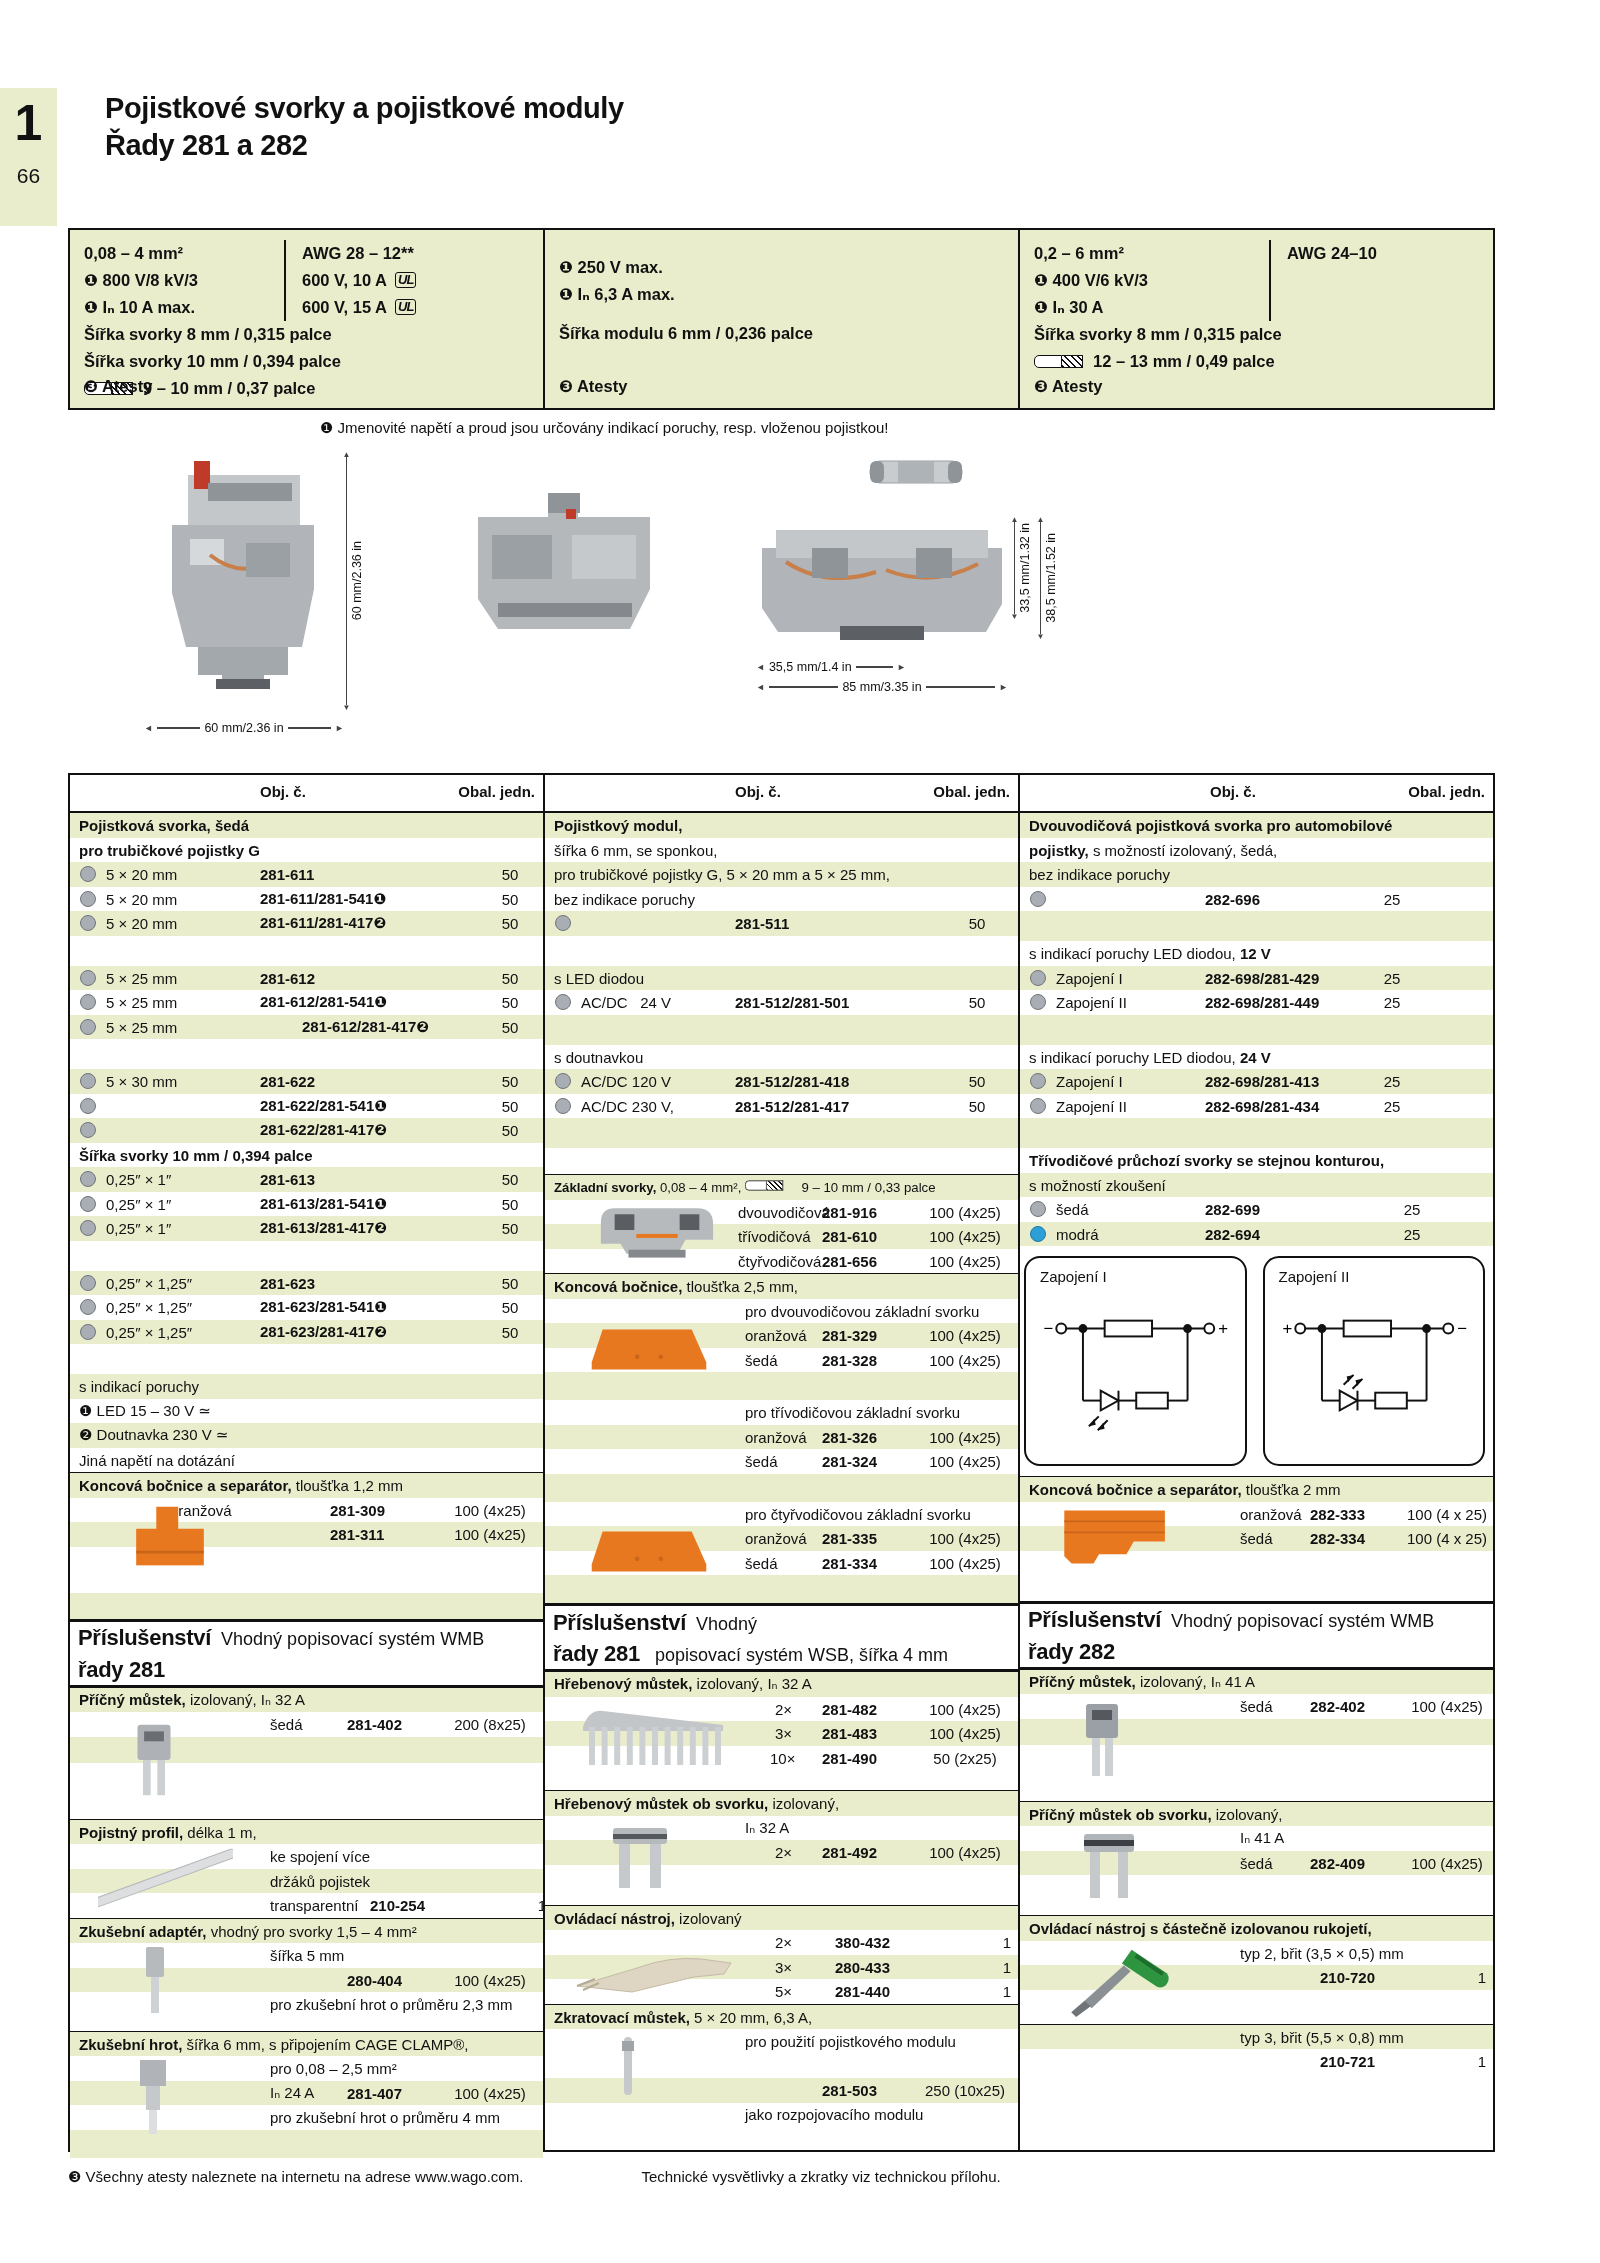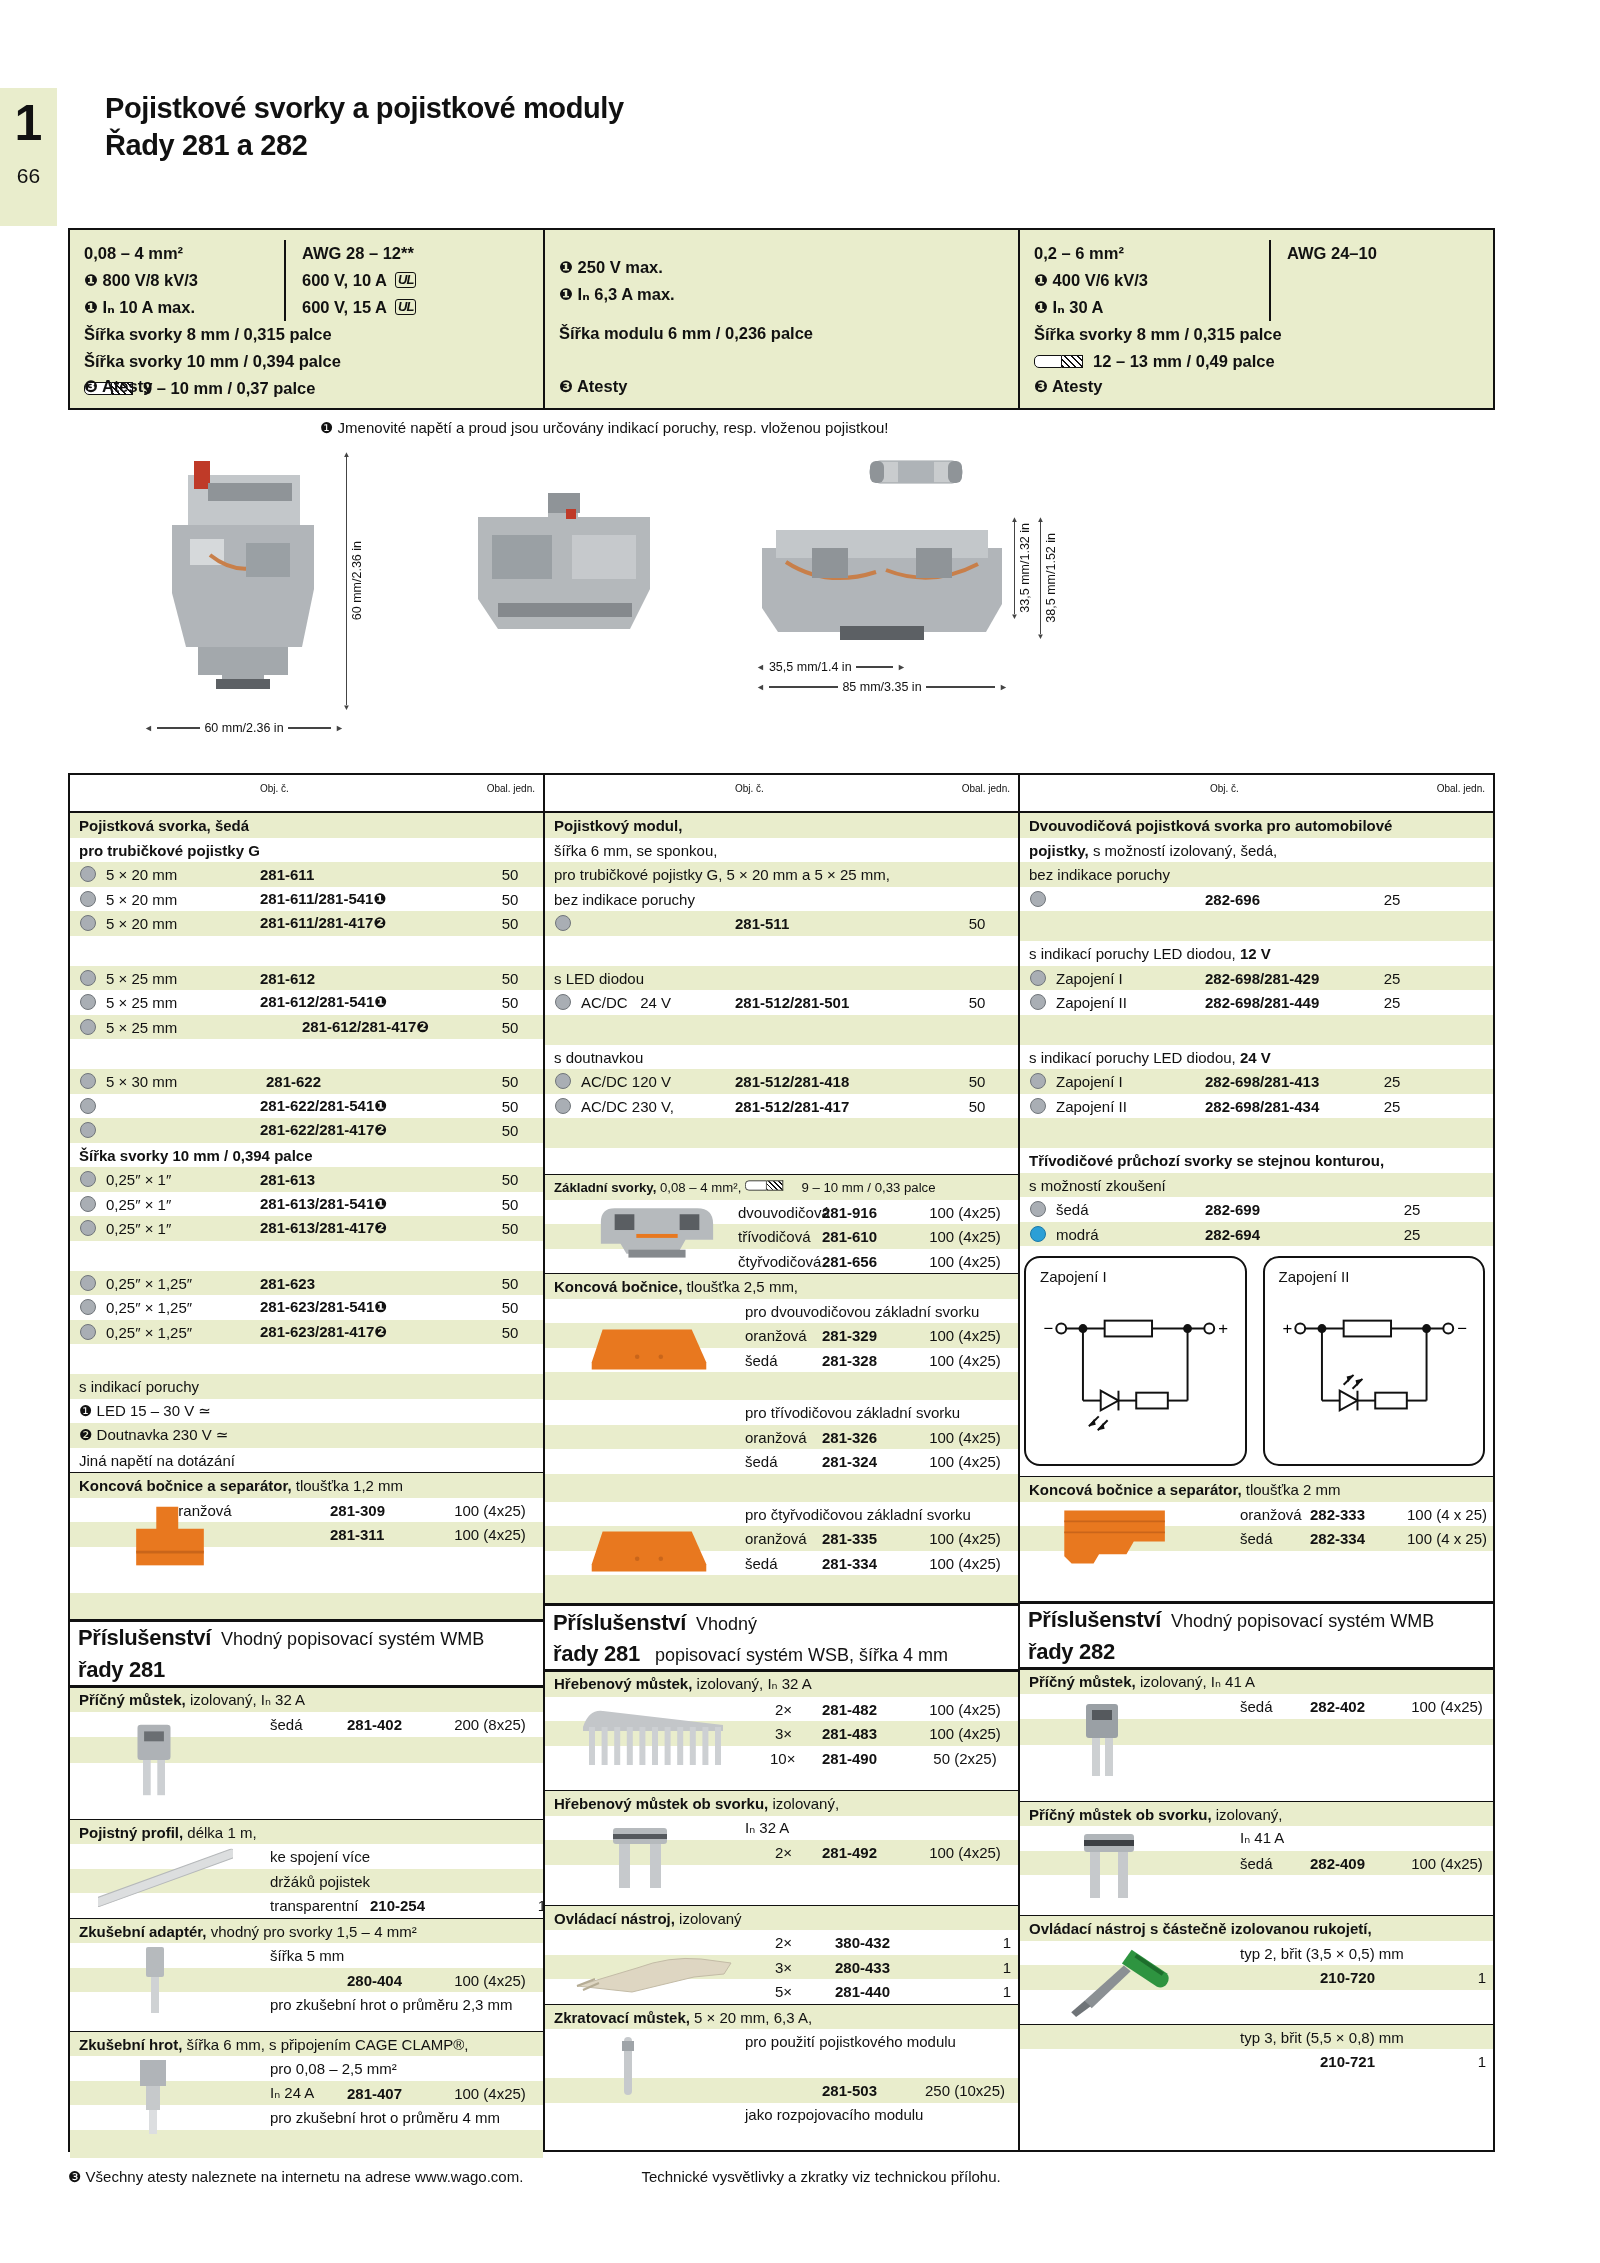--- a/index.html
+++ b/index.html
@@ -45,21 +45,21 @@
   .vline:before,.vline:after{position:absolute;left:-4.6px;font-size:8px;color:#444}
   .vline:before{content:"▲";top:-7px}
   .vline:after{content:"▼";bottom:-7px}
   .vtext{writing-mode:vertical-rl;transform:rotate(180deg);font-size:12.5px;white-space:nowrap}
   .hdim{position:absolute;display:flex;align-items:center;font-size:12.5px;gap:4px;white-space:nowrap}
   .hdim .hline{flex:1;height:1.3px;background:#444;min-width:12px}
   .hdim .arr{font-size:9px;color:#444}
   
   #table{border:2px solid #111}
   #thead{display:flex;height:36px;border-bottom:2px solid #111}
-  .tch{flex:1;position:relative;font-weight:400;font-size:10px}
+  .tch{flex:1;position:relative;font-weight:700;font-size:15px}
   .tch+.tch{border-left:2px solid #111}
   .tch .obj{position:absolute;left:190px;top:8px}
   .tch .obal{position:absolute;right:8px;top:8px}
   #tcols{display:flex;height:1337px;align-items:stretch}
   .tcol{flex:1;display:flex;flex-direction:column;min-width:0}
   .tcol+.tcol{border-left:2px solid #111}
   .tsec{position:relative}
   .tsec+.tsec{border-top:1.6px solid #111}
   .tsec.thick{border-top:3px solid #111}
   .tsec.fill{flex:1 0 auto}
@@ -300,21 +300,21 @@
               <div class="trow bg-g">
                 <span class="sw"></span>
                 <span class="desc wsw"><span>5 × 25 mm</span></span>
                 <span class="part" style="left: 190px; margin-left: 42px;">281-612/281-417❷</span>
                 <span class="qty" style="left: 398px;">50</span>
               </div>
               <div class="trow bg-w" style="height: 30px;"></div>
               <div class="trow bg-g">
                 <span class="sw"></span>
                 <span class="desc wsw"><span>5 × 30 mm</span></span>
-                <span class="part" style="left: 196px; text-align: right;">281-622</span>
+                <span class="part" style="left: 190px; text-align: right;">281-622</span>
                 <span class="qty" style="left: 398px;">50</span>
               </div>
               <div class="trow bg-w">
                 <span class="sw"></span>
                 <span class="part" style="left: 190px;">281-622/281-541❶</span>
                 <span class="qty" style="left: 398px;">50</span>
               </div>
               <div class="trow bg-g">
                 <span class="sw"></span>
                 <span class="part" style="left: 190px;">281-622/281-417❷</span>

